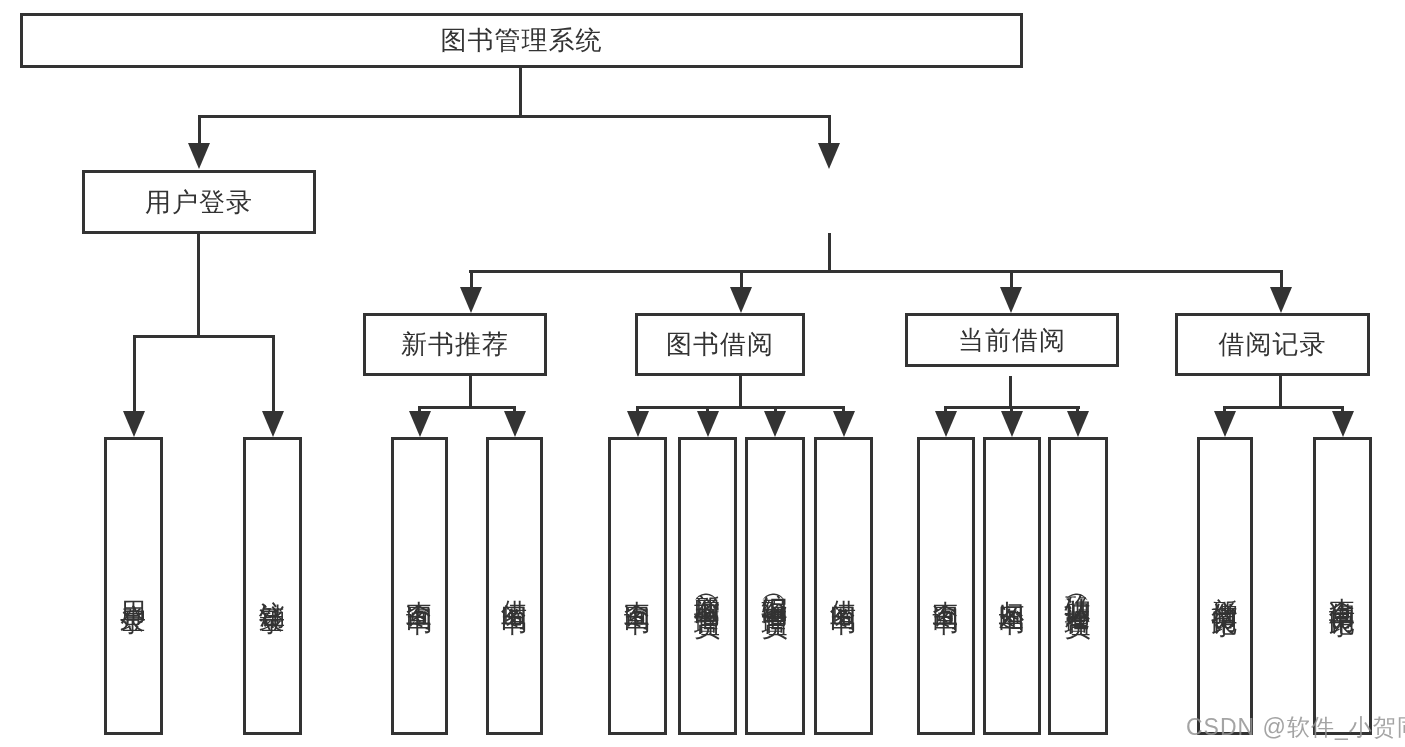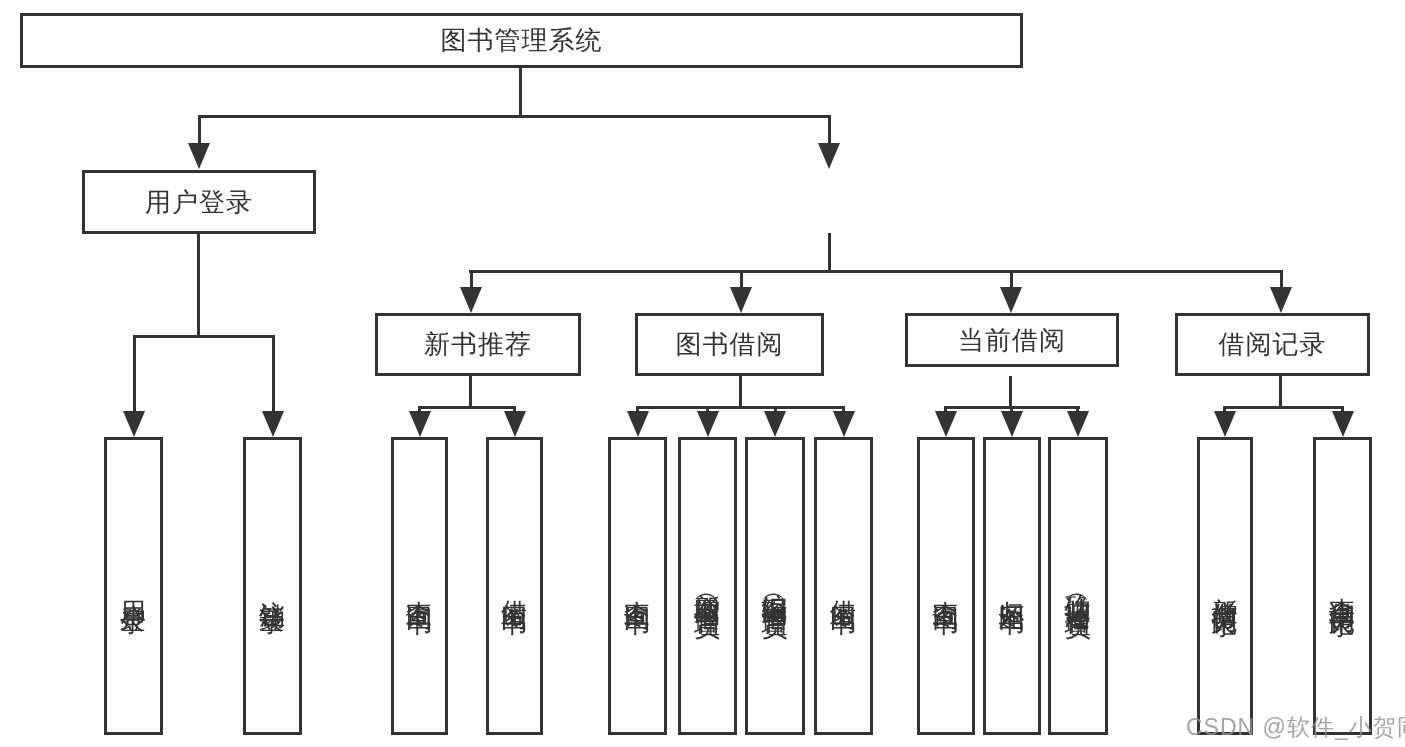--- a/index.html
+++ b/index.html
@@ -87,24 +87,24 @@
   <div class="hline" style="left:469px; top:270px; width:813px;"></div>
   <div class="vline" style="left:470px; top:270px; height:20px;"></div>
   <div class="arrow" style="left:460px; top:287px;"></div>
   <div class="vline" style="left:740px; top:270px; height:20px;"></div>
   <div class="arrow" style="left:730px; top:287px;"></div>
   <div class="vline" style="left:1010px; top:270px; height:20px;"></div>
   <div class="arrow" style="left:1000px; top:287px;"></div>
   <div class="vline" style="left:1280px; top:270px; height:20px;"></div>
   <div class="arrow" style="left:1270px; top:287px;"></div>
 
-  <div class="node" style="left:363px; top:313px; width:206px; height:63px;margin-left:12px;">
+  <div class="node" style="left:363px; top:313px; width:184px; height:63px;">
     <span>新书推荐</span>
   </div>
-  <div class="node" style="left:635px; top:313px; width:189px; height:63px;">
+  <div class="node" style="left:635px; top:313px; width:170px; height:63px;">
     <span>图书借阅</span>
   </div>
   <div class="node" style="left:905px; top:313px; width:214px; height:54px;">
     <span>当前借阅</span>
   </div>
   <div class="node" style="left:1175px; top:313px; width:195px; height:63px;">
     <span>借阅记录</span>
   </div>
 
   <div class="vline" style="left:469px; top:376px; height:33px;"></div>

